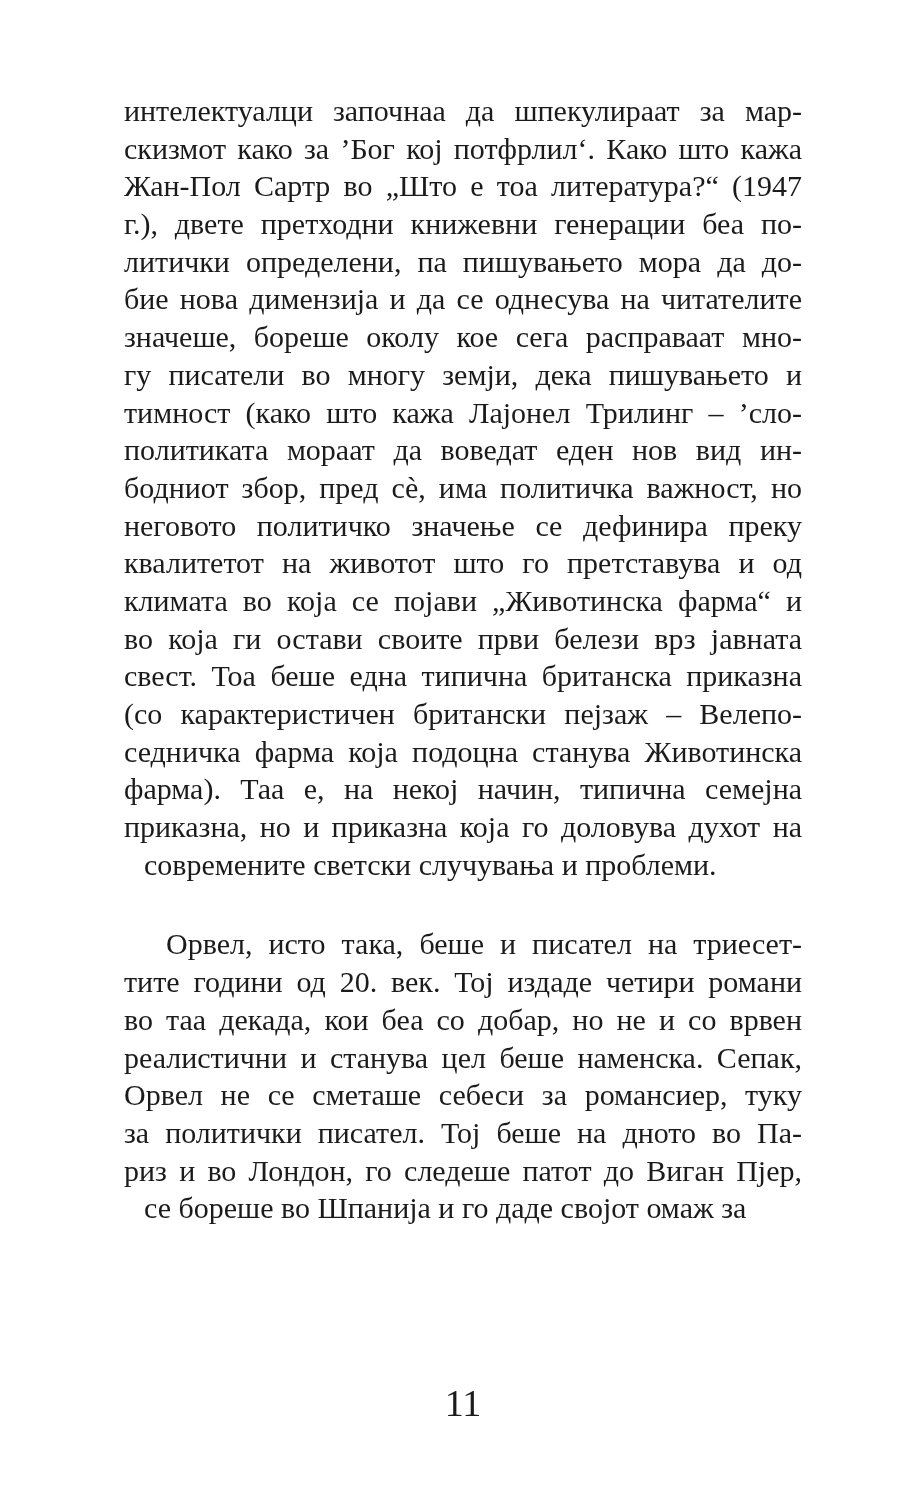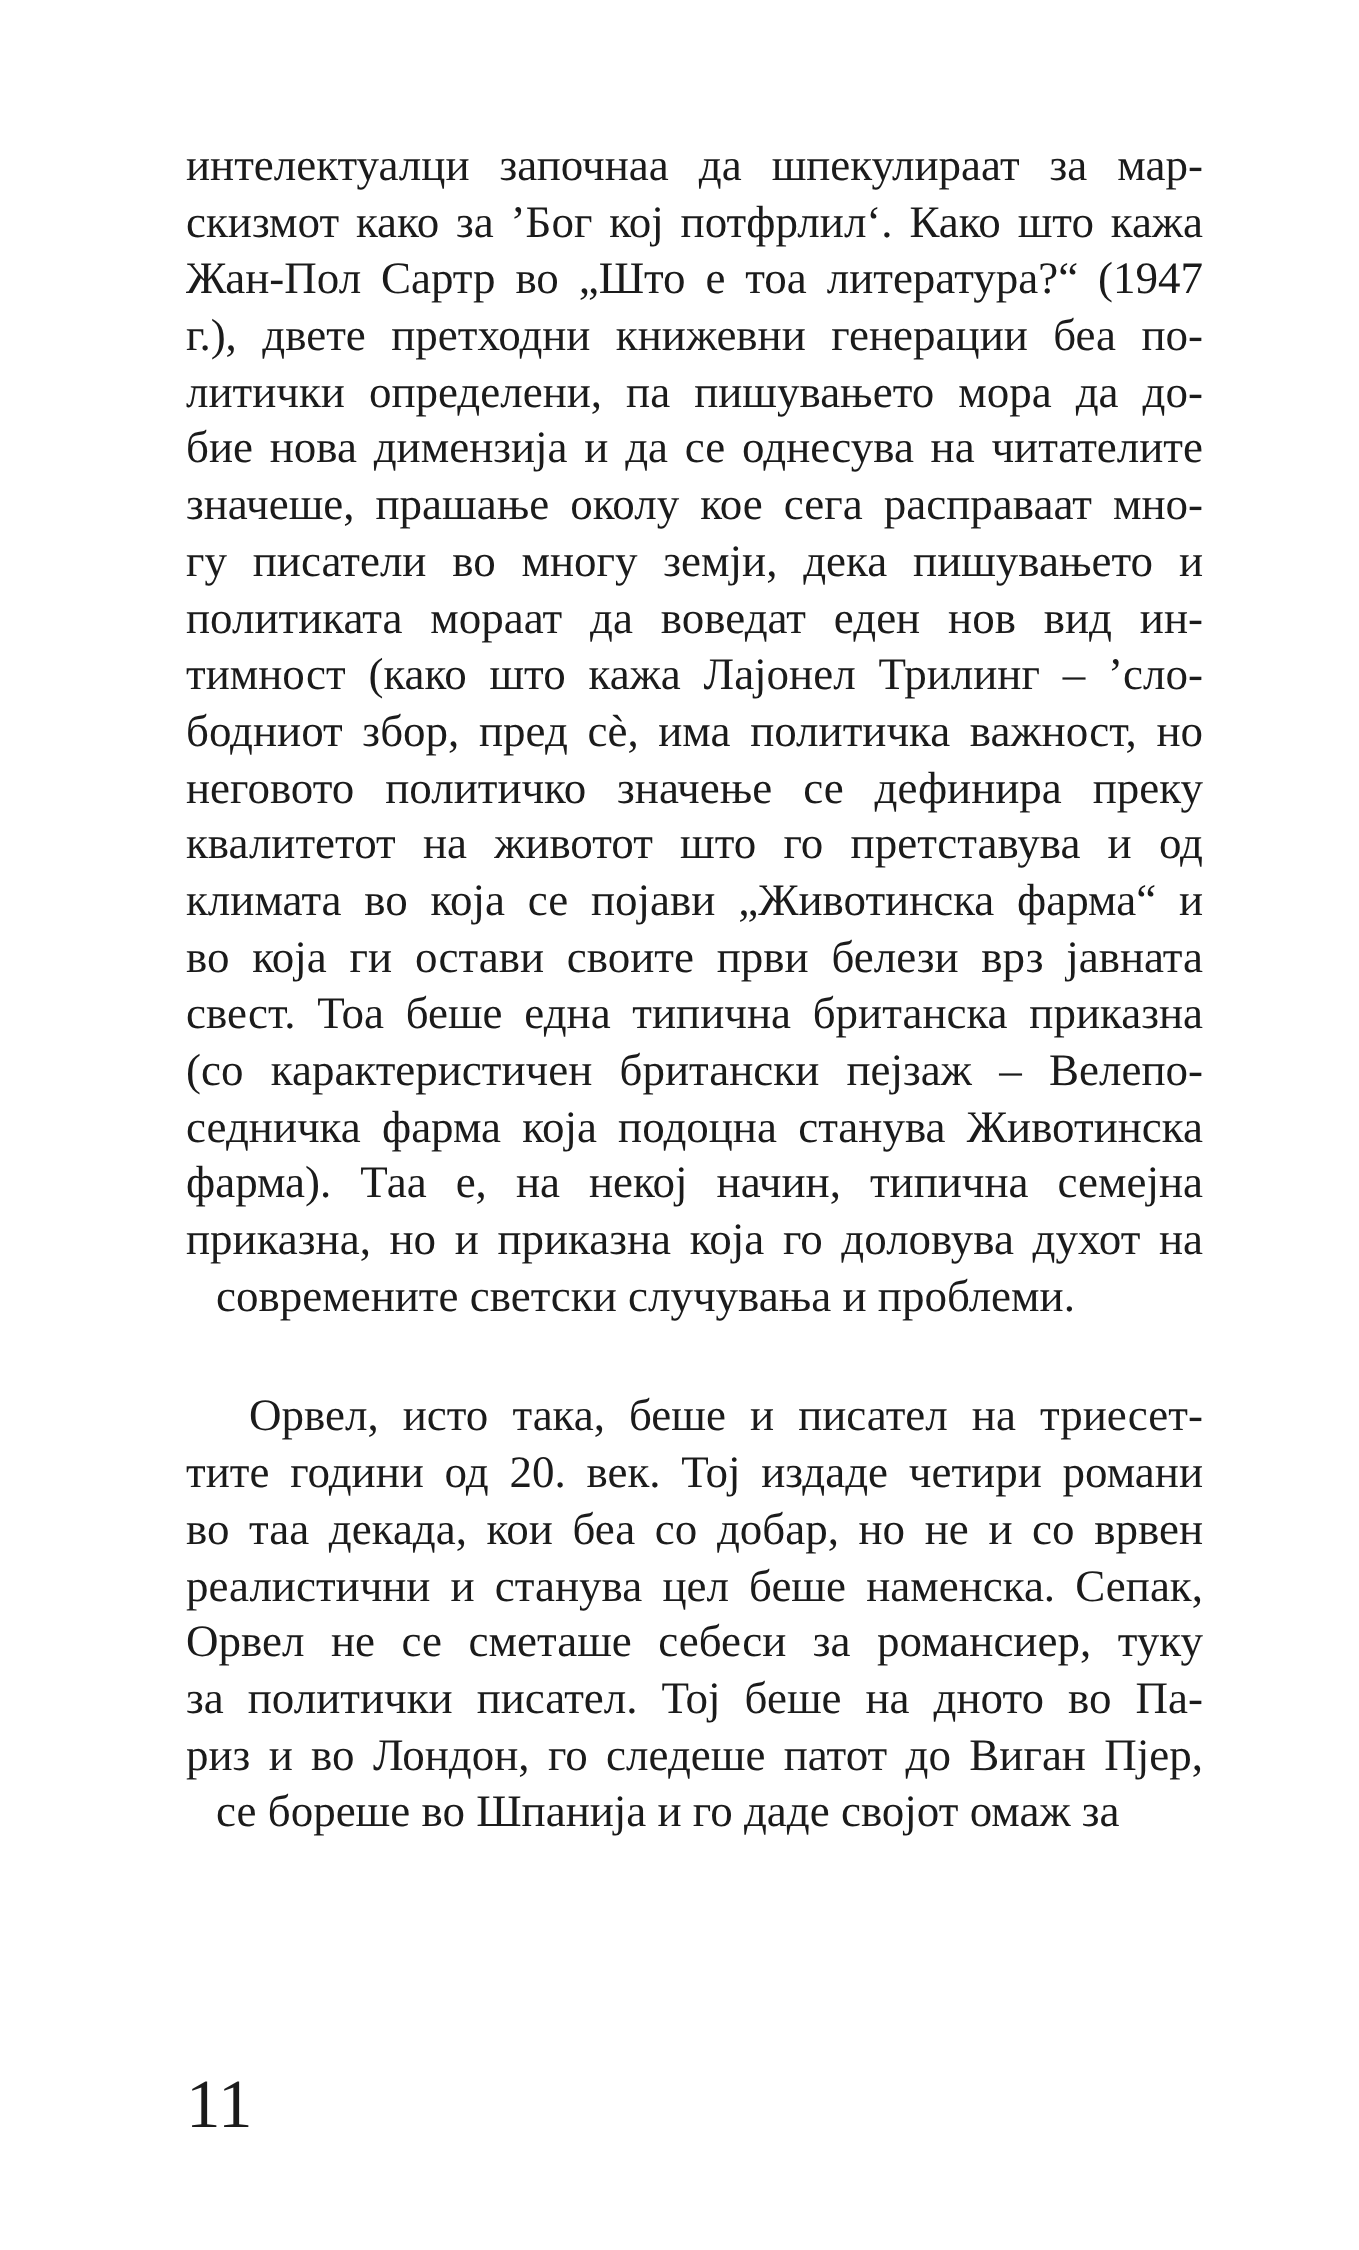--- a/index.html
+++ b/index.html
@@ -33,42 +33,42 @@
     overflow: hidden;
     height: 37.7px;
   }
   .line.first-indent { padding-left: 42px; }
   .line.last-line { text-align-last: left; margin-left: 20px; }
   .page-number {
     position: absolute;
     left: 124px;
     top: 1381px;
     width: 678px;
-    text-align: left;
-    font-size: 46px;
+    text-align: center;
+    font-size: 38px;
     line-height: 44px;
     color: #1b1b1b;
   }
 </style>
 </head>
 <body>
 
 <div class="page">
   <div class="text-block">
       <div class="paragraph">
         <div class="line">интелектуалци започнаа да шпекулираат за мар-</div>
         <div class="line">скизмот како за ’Бог кој потфрлил‘. Како што кажа</div>
         <div class="line">Жан-Пол Сартр во „Што е тоа литература?“ (1947</div>
         <div class="line">г.), двете претходни книжевни генерации беа по-</div>
         <div class="line">литички определени, па пишувањето мора да до-</div>
         <div class="line">бие нова димензија и да се однесува на читателите</div>
-        <div class="line">значеше, прашање околу кое сега расправаат мно-</div>
+        <div class="line">значеше, бореше околу кое сега расправаат мно-</div>
         <div class="line">гу писатели во многу земји, дека пишувањето и</div>
+        <div class="line">тимност (како што кажа Лајонел Трилинг – ’сло-</div>
         <div class="line">политиката мораат да воведат еден нов вид ин-</div>
-        <div class="line">тимност (како што кажа Лајонел Трилинг – ’сло-</div>
         <div class="line">бодниот збор, пред сè, има политичка важност, но</div>
         <div class="line">неговото политичко значење се дефинира преку</div>
         <div class="line">квалитетот на животот што го претставува и од</div>
         <div class="line">климата во која се појави „Животинска фарма“ и</div>
         <div class="line">во која ги остави своите први белези врз јавната</div>
         <div class="line">свест. Тоа беше една типична британска приказна</div>
         <div class="line">(со карактеристичен британски пејзаж – Велепо-</div>
         <div class="line">седничка фарма која подоцна станува Животинска</div>
         <div class="line">фарма). Таа е, на некој начин, типична семејна</div>
         <div class="line">приказна, но и приказна која го доловува духот на</div>

